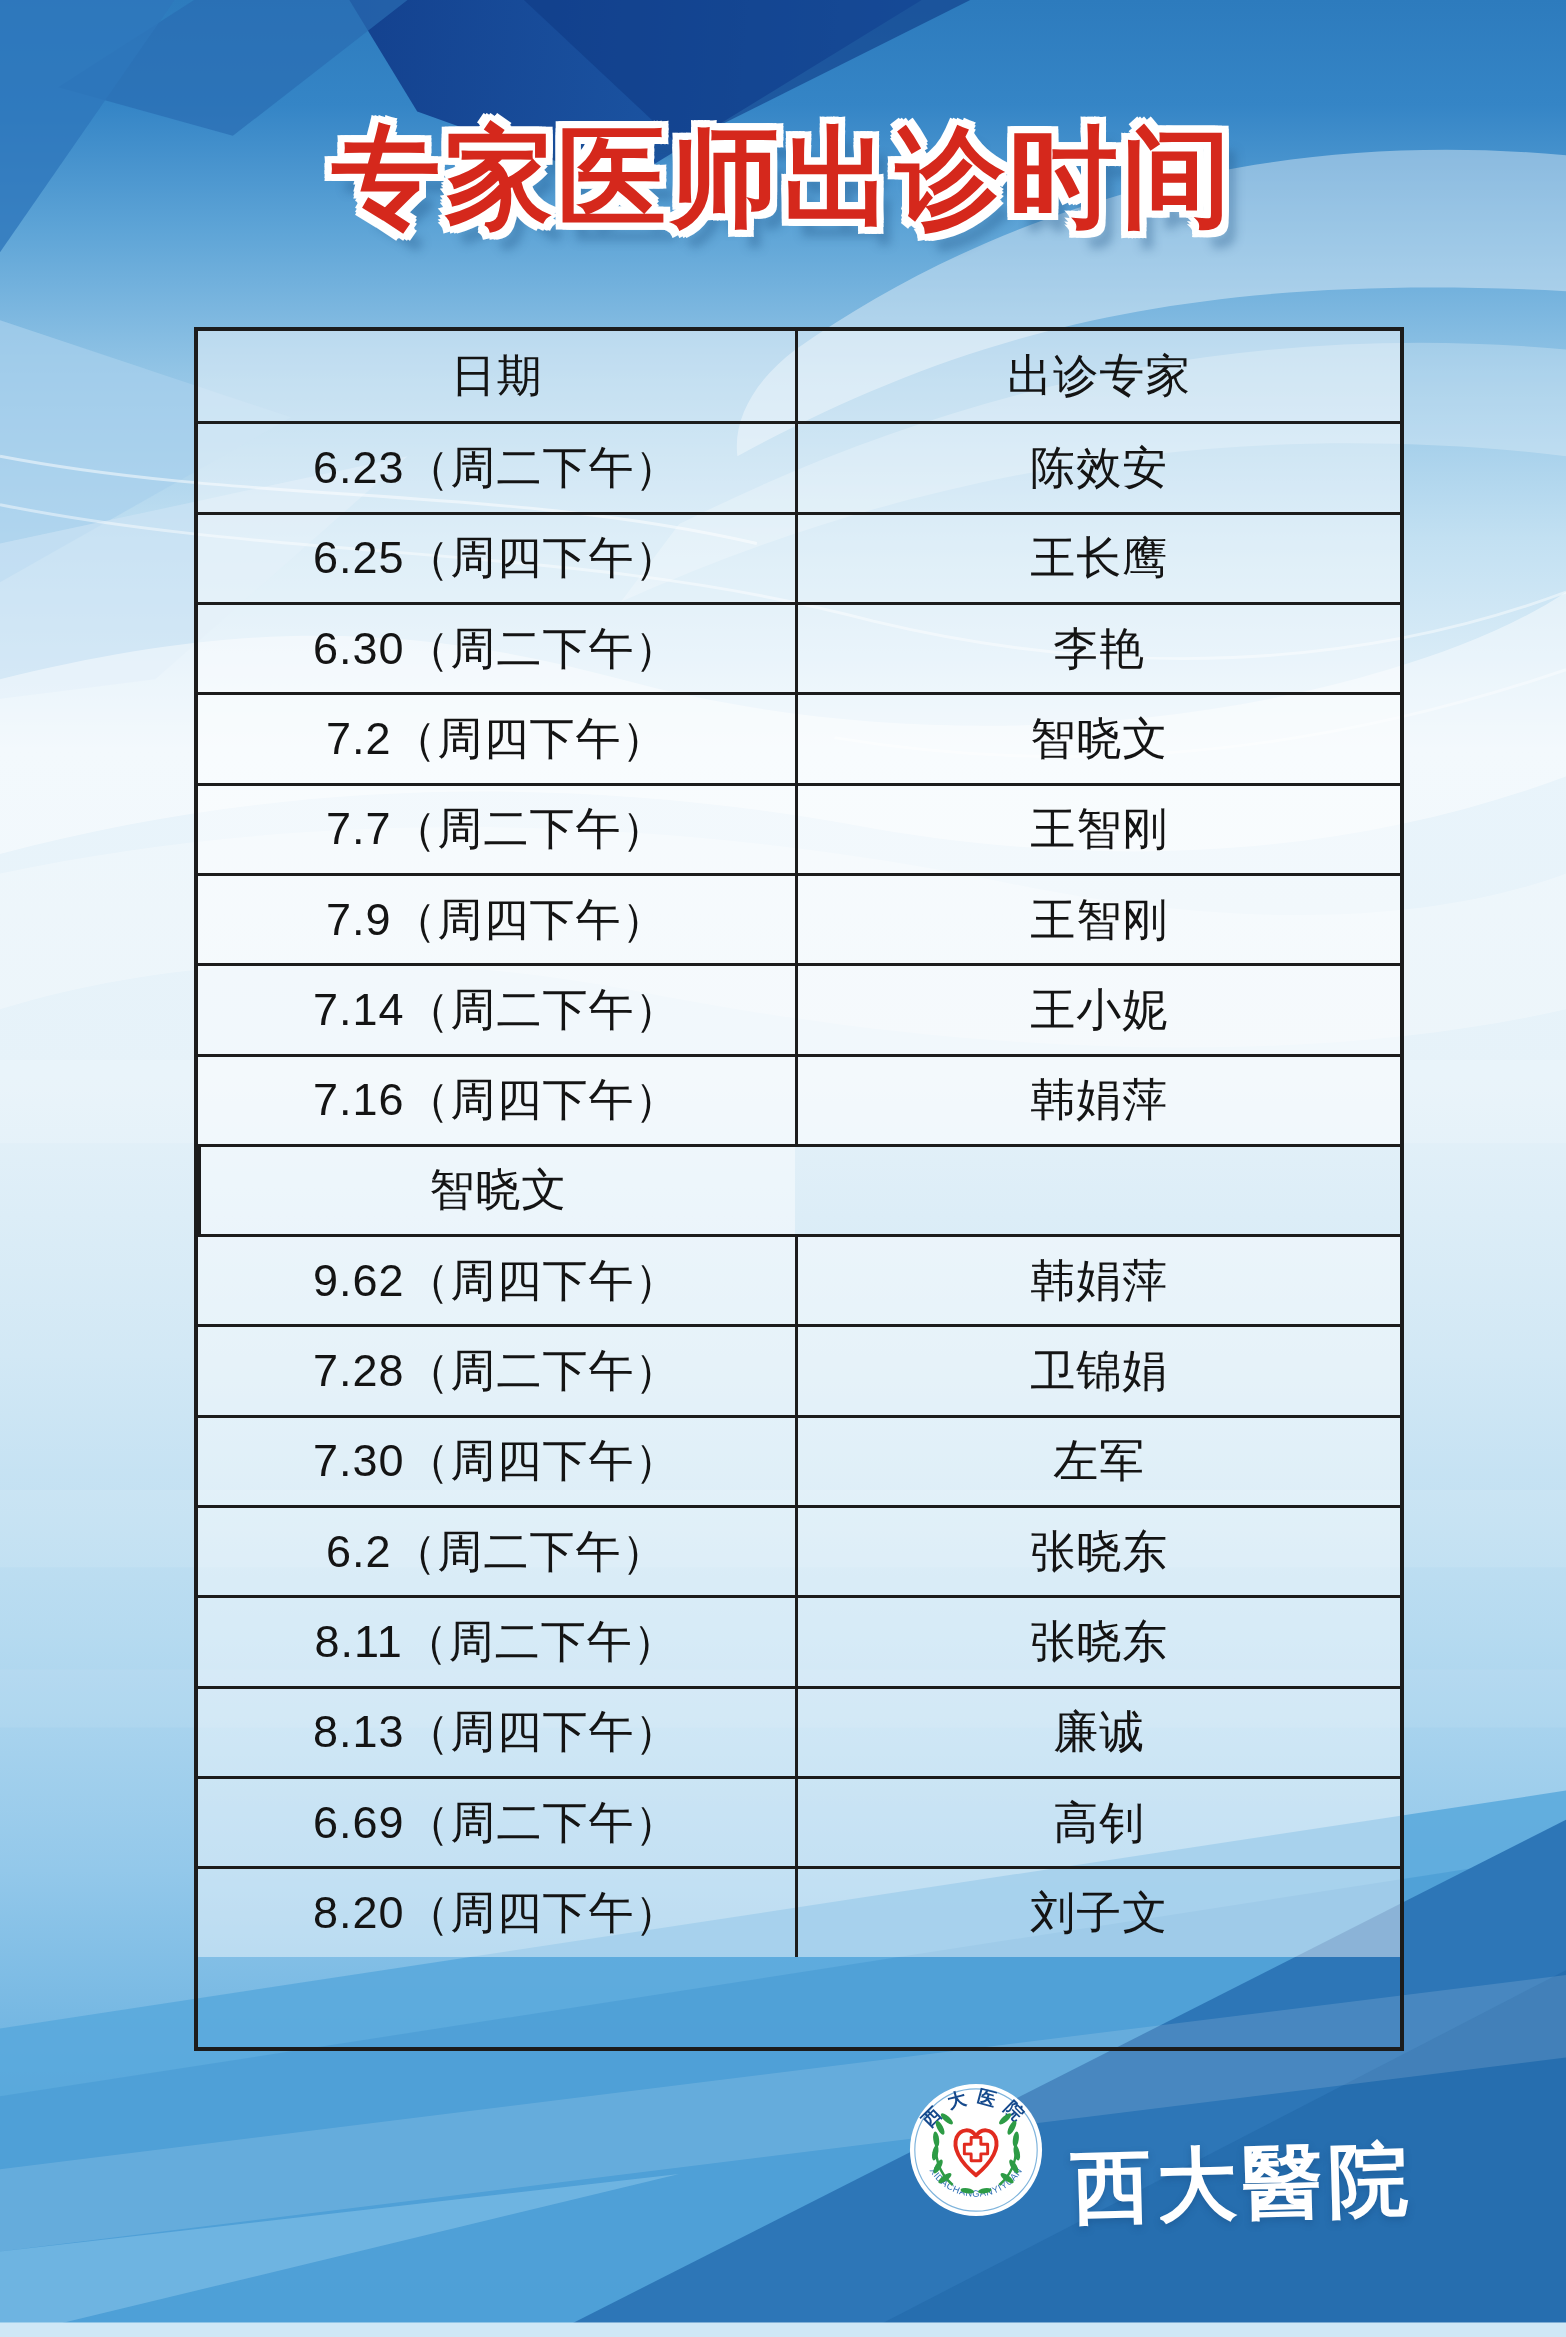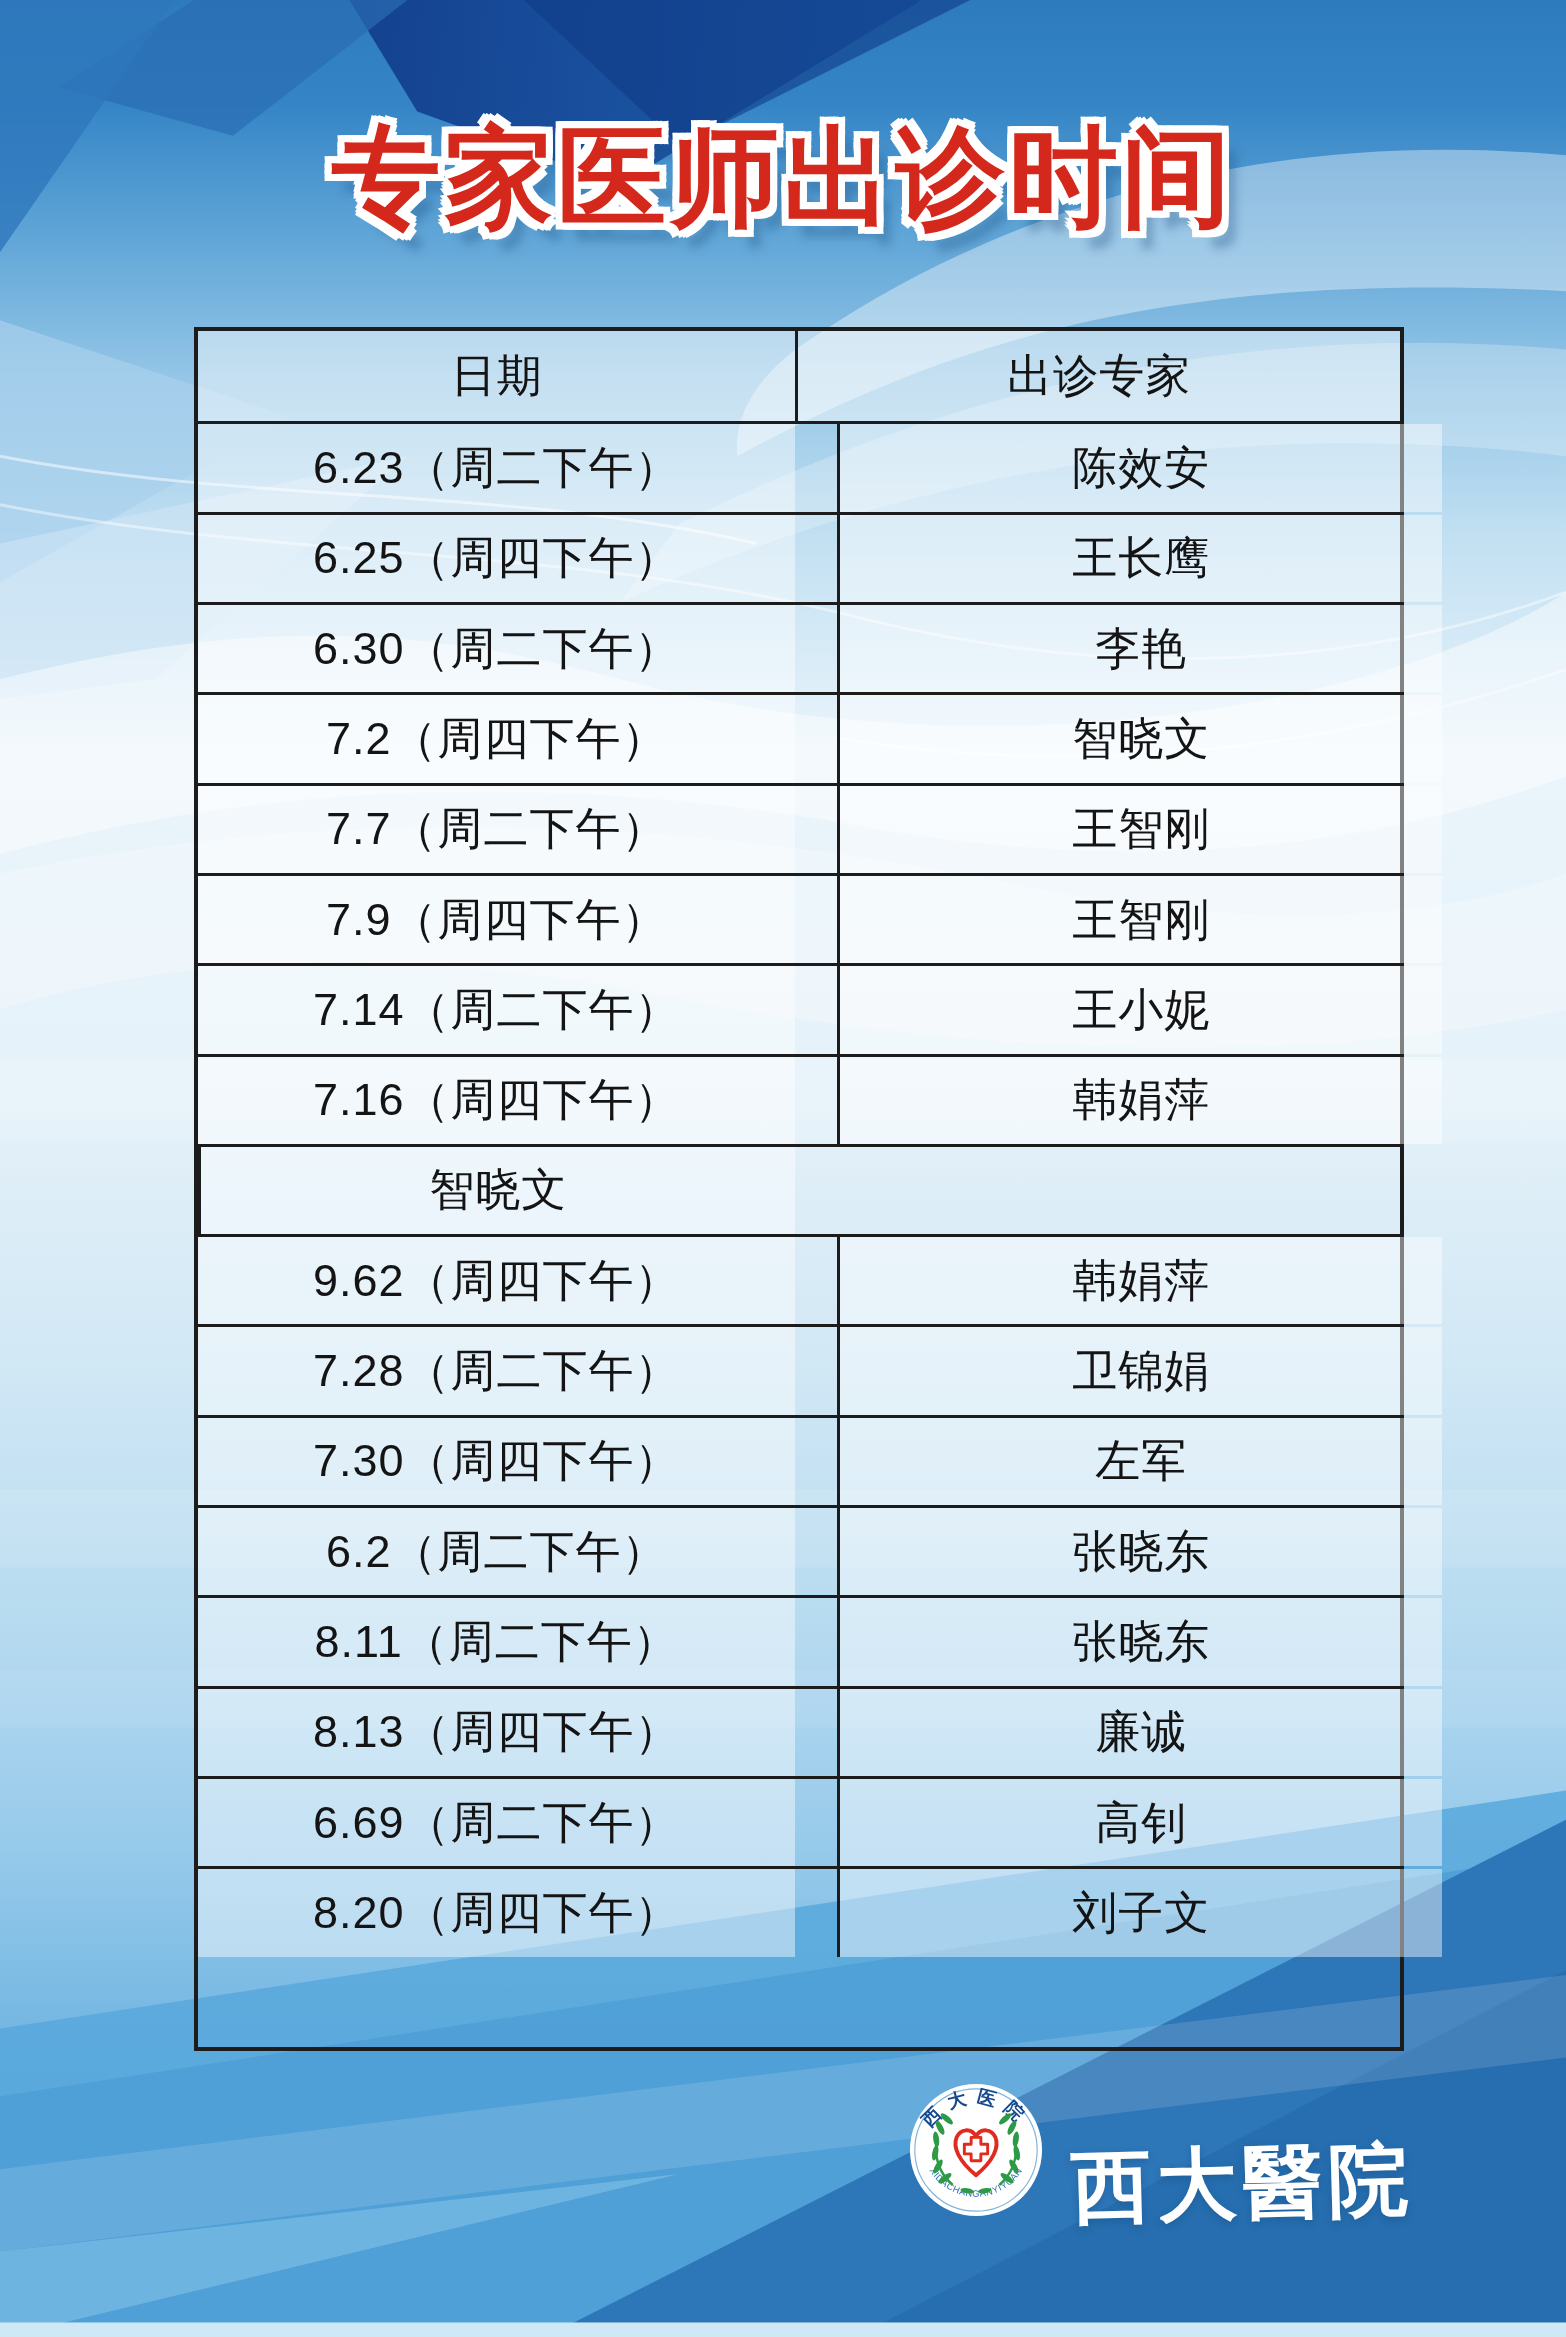--- a/index.html
+++ b/index.html
@@ -35,21 +35,21 @@
     border:4.9px solid #1c1c1c;
     display:grid;
     grid-template-rows:repeat(19,1fr);
     margin-left:16px;
   }
   .row{
     display:grid;
     grid-template-columns:49.7% 50.3%;
     min-height:0;
   }
-  .row + .row{border-top:3.9px solid #1c1c1c;gap:42px;}
+  .row + .row{border-top:3.9px solid #1c1c1c;}
   .cell{
     display:flex;align-items:center;justify-content:center;
     background:rgba(255,255,255,.45);
     font-size:45px;color:#141414;
     letter-spacing:1px;
     overflow:hidden;white-space:nowrap;
   }
   .cell.expert{border-left:3.9px solid #1c1c1c;text-align:right;}
 
   

